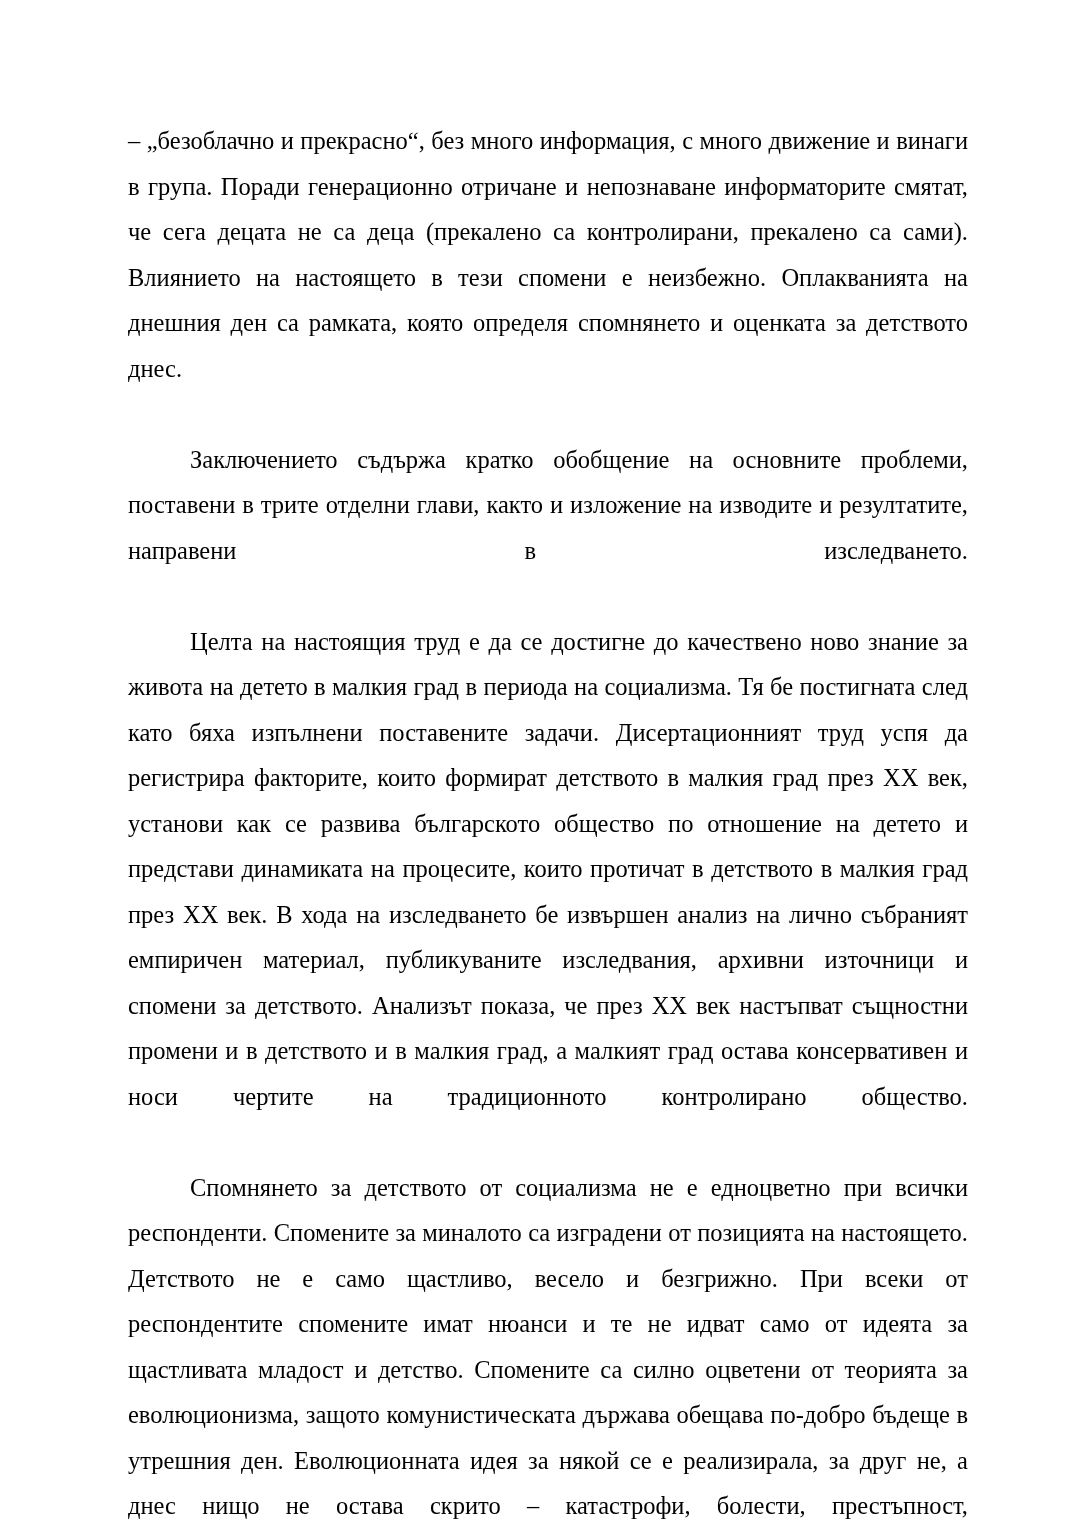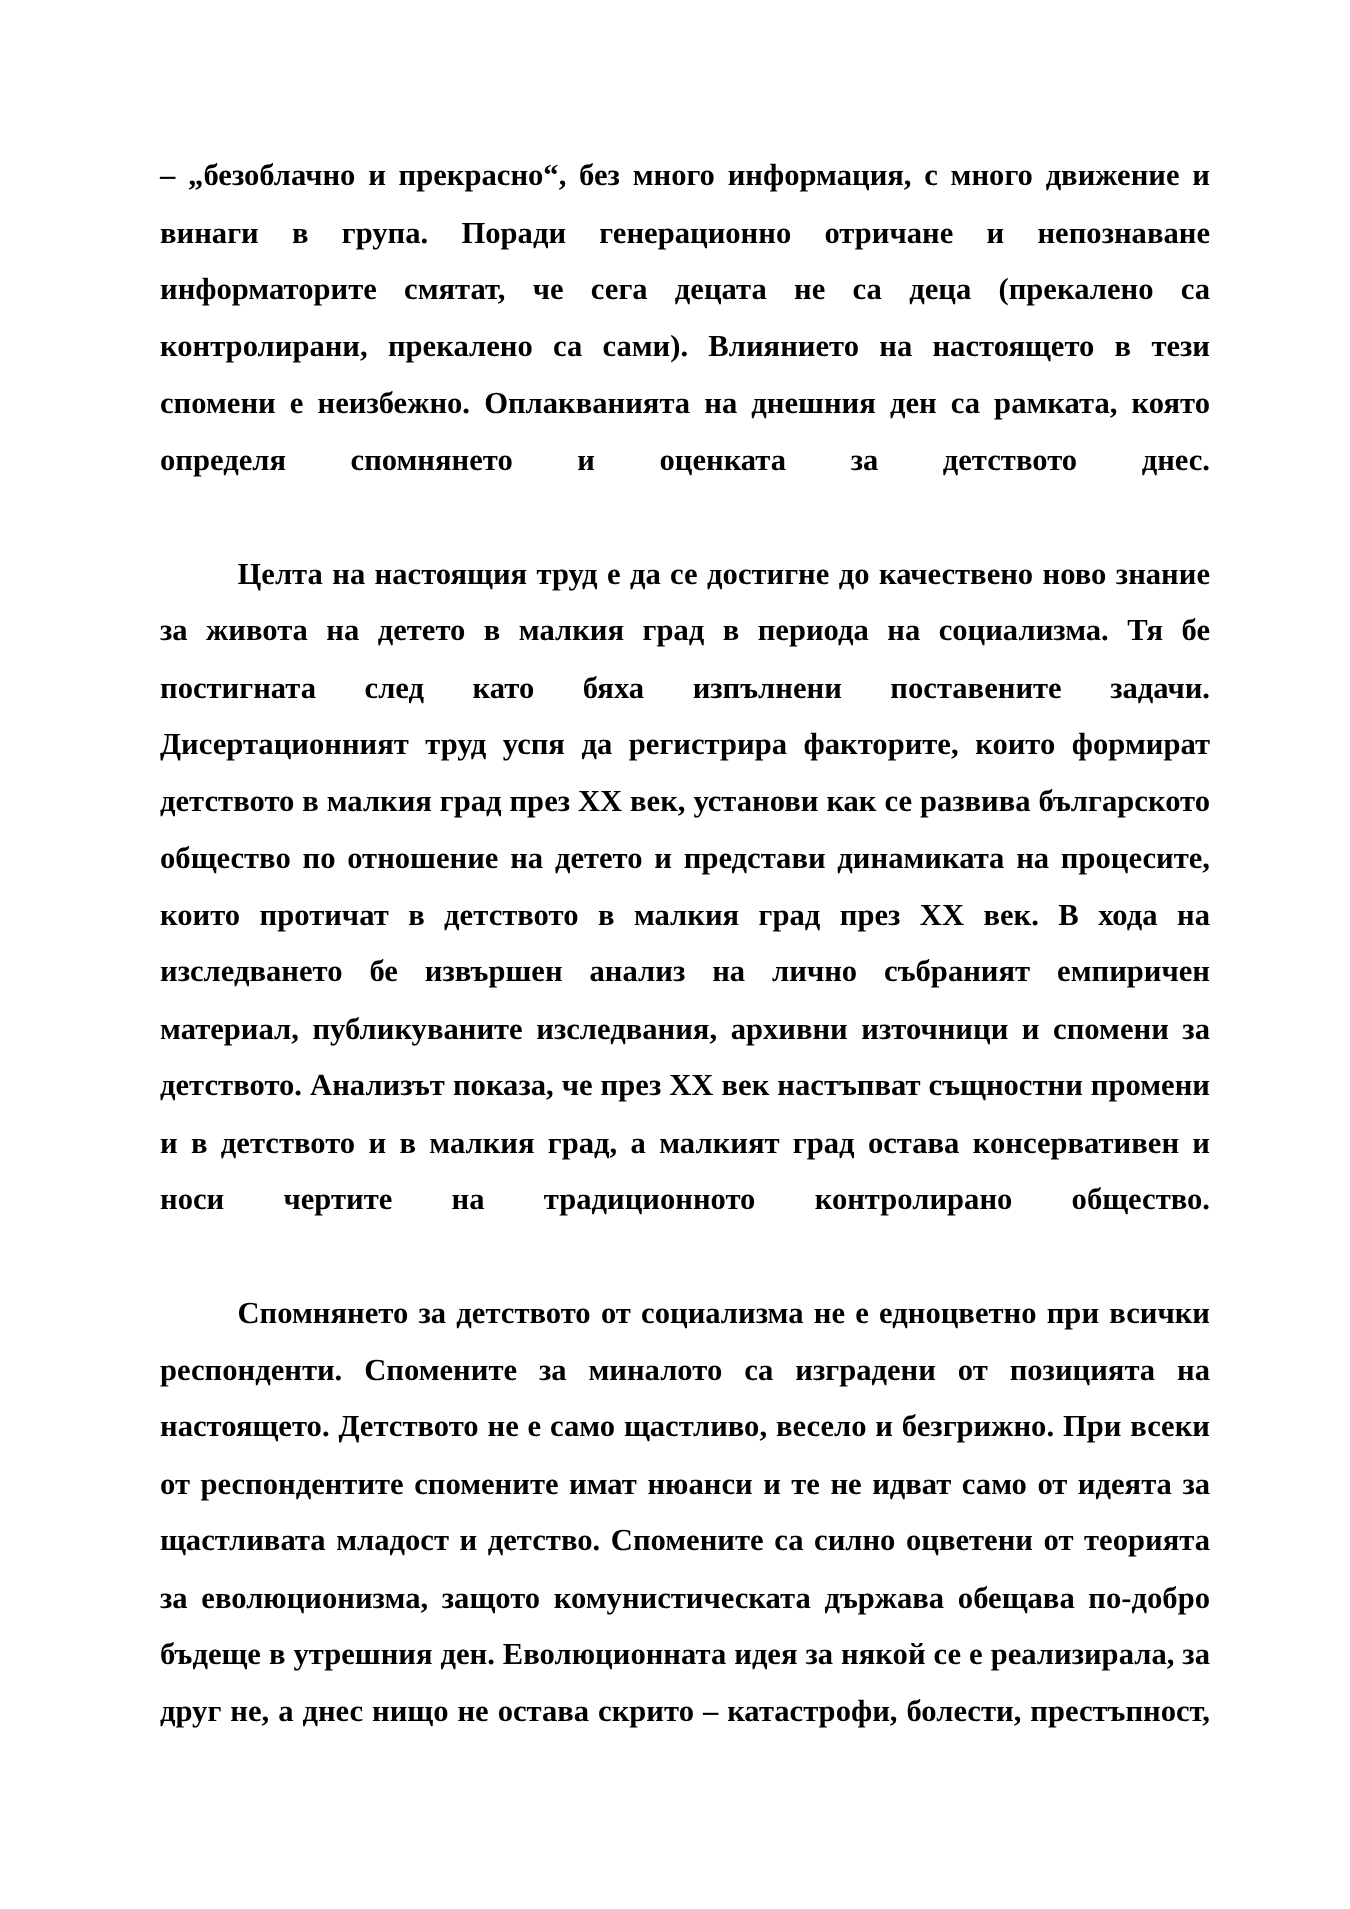--- a/index.html
+++ b/index.html
@@ -26,34 +26,34 @@
     font-size: 24.5px;
     line-height: 45.5px;
     text-align: justify;
     text-justify: inter-word;
     hyphens: none;
   }
   .para {
     margin: 0;
     text-align: justify;
     text-indent: 0;
-    font-weight: bold;
   }
   .para.indent {
     text-indent: 62px;
   }
   
   .para::after {
     content: "";
     display: inline-block;
     width: 100%;
   }
 </style>
 </head>
 <body>
 
 <div class="page">
   <div class="doc-body">
     <p class="para">– „безоблачно и прекрасно“, без много информация, с много движение и винаги в група. Поради генерационно отричане и непознаване информаторите смятат, че сега децата не са деца (прекалено са контролирани, прекалено са сами). Влиянието на настоящето в тези спомени е неизбежно. Оплакванията на днешния ден са рамката, която определя спомнянето и оценката за детството днес.</p>
+    <p class="para indent">Заключението съдържа кратко обобщение на основните проблеми, поставени в трите отделни глави, както и изложение на изводите и резултатите, направени в изследването.</p>
     <p class="para indent">Целта на настоящия труд е да се достигне до качествено ново знание за живота на детето в малкия град в периода на социализма. Тя бе постигната след като бяха изпълнени поставените задачи. Дисертационният труд успя да регистрира факторите, които формират детството в малкия град през ХХ век, установи как се развива българското общество по отношение на детето и представи динамиката на процесите, които протичат в детството в малкия град през ХХ век. В хода на изследването бе извършен анализ на лично събраният емпиричен материал, публикуваните изследвания, архивни източници и спомени за детството. Анализът показа, че през ХХ век настъпват същностни промени и в детството и в малкия град, а малкият град остава консервативен и носи чертите на традиционното контролирано общество.</p>
     <p class="para indent">Спомнянето за детството от социализма не е едноцветно при всички респонденти. Спомените за миналото са изградени от позицията на настоящето. Детството не е само щастливо, весело и безгрижно. При всеки от респондентите спомените имат нюанси и те не идват само от идеята за щастливата младост и детство. Спомените са силно оцветени от теорията за еволюционизма, защото комунистическата държава обещава по-добро бъдеще в утрешния ден. Еволюционната идея за някой се е реализирала, за друг не, а днес нищо не остава скрито – катастрофи, болести, престъпност,</p>
   </div>
 </div>
 
 </body></html>

